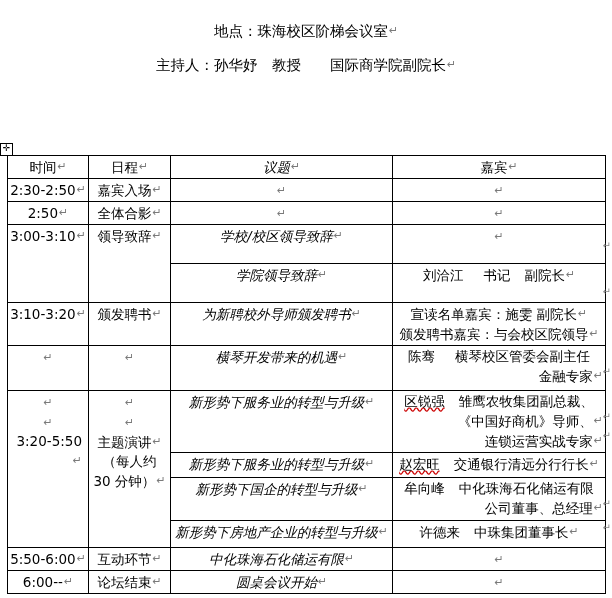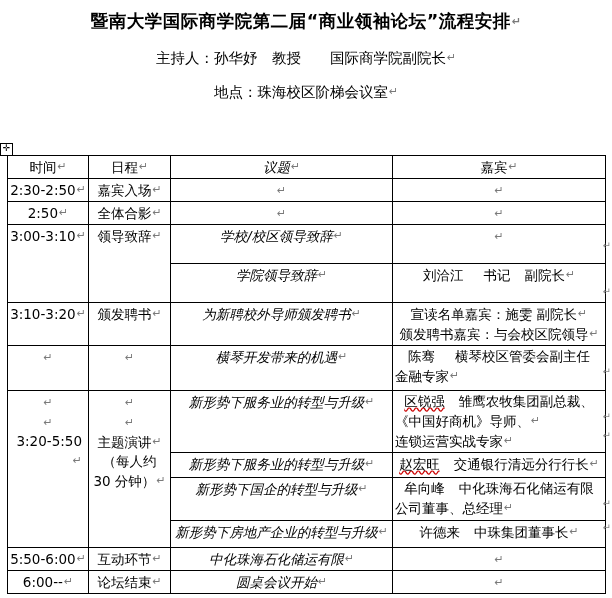--- a/index.html
+++ b/index.html
@@ -78,21 +78,21 @@
     padding: 1px 2px;
     vertical-align: top;
     text-align: center;
     word-break: break-all;
   }
   td.col-time   { width: 81px; }
   td.col-sched  { width: 82px; }
   td.col-topic  { width: 222px; font-style: italic; }
   td.col-guest  { width: 213px; text-align: left; padding-left: 4px; }
 
-  .ctr { text-align: left; }
+  .ctr { text-align: right; }
   .lft { text-align: left; margin-top: 12px; }
   .rgt { text-align: right; padding-right: 4px; }
 
   .empty-mark {
     color: #7a7a7a;
     font-size: 11px;
   }
   .spell-err {
     text-decoration: underline;
     text-decoration-color: #cc0000;
@@ -108,26 +108,25 @@
     position: absolute;
     right: 1px;
     color: #8a8a8a;
     font-size: 10px;
   }
 </style>
 </head>
 <body>
 
 <div class="doc-header">
-  <div class="doc-title"><span>暨南大学国际商学院第二届“商业领袖论坛”流程安排</span><span class="pilcrow">↵</span></div>
-
+
+
+  <div class="doc-line"><span>地点：珠海校区阶梯会议室</span><span class="pilcrow">↵</span></div>
 
   <div class="doc-line"><span>主持人：孙华妤　教授　　国际商学院副院长</span><span class="pilcrow">↵</span></div>
-
-  <div class="doc-line"><span>地点：珠海校区阶梯会议室</span><span class="pilcrow">↵</span></div>
 </div>
 
 <div class="table-handle">✛</div>
 
 <div class="table-wrap">
 <table class="schedule">
   <colgroup>
     <col style="width:81px">
         <col style="width:82px">
         <col style="width:222px">

